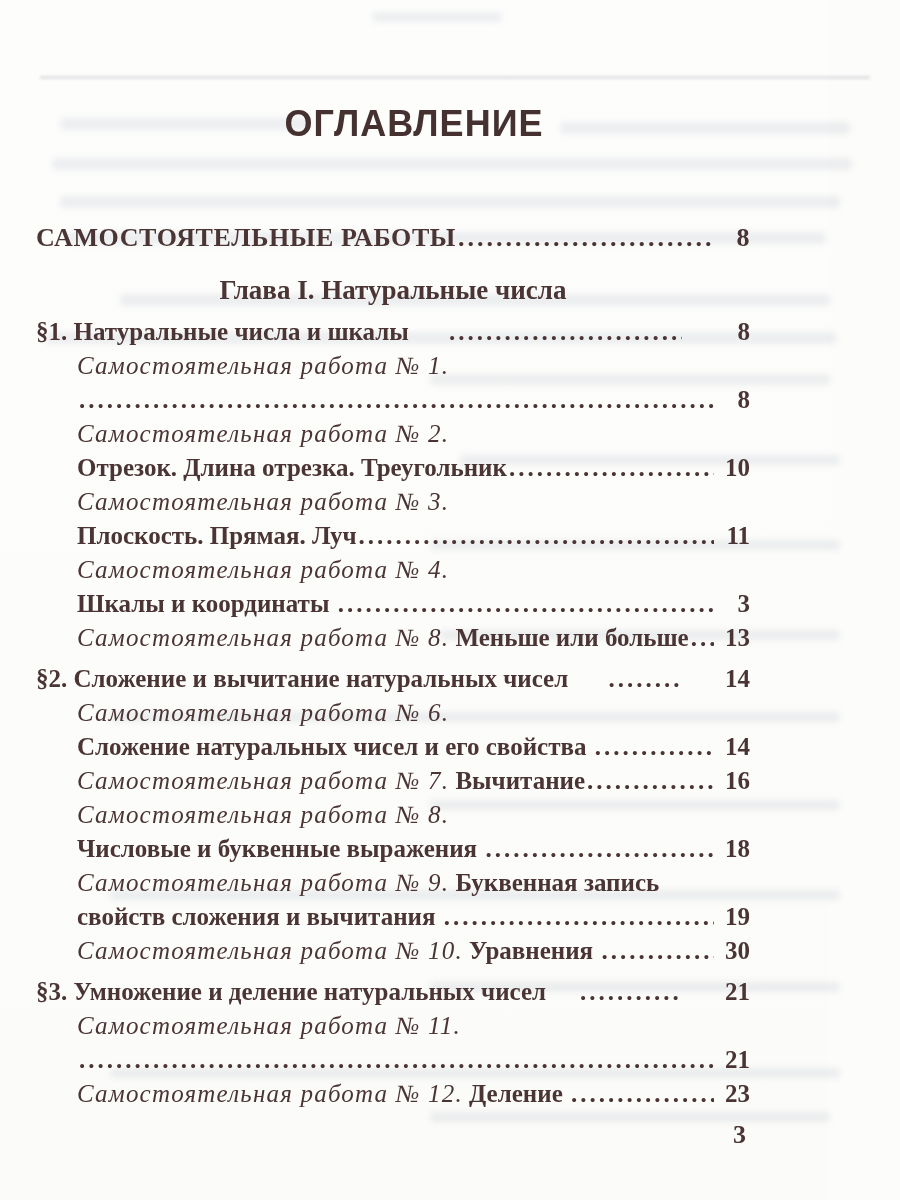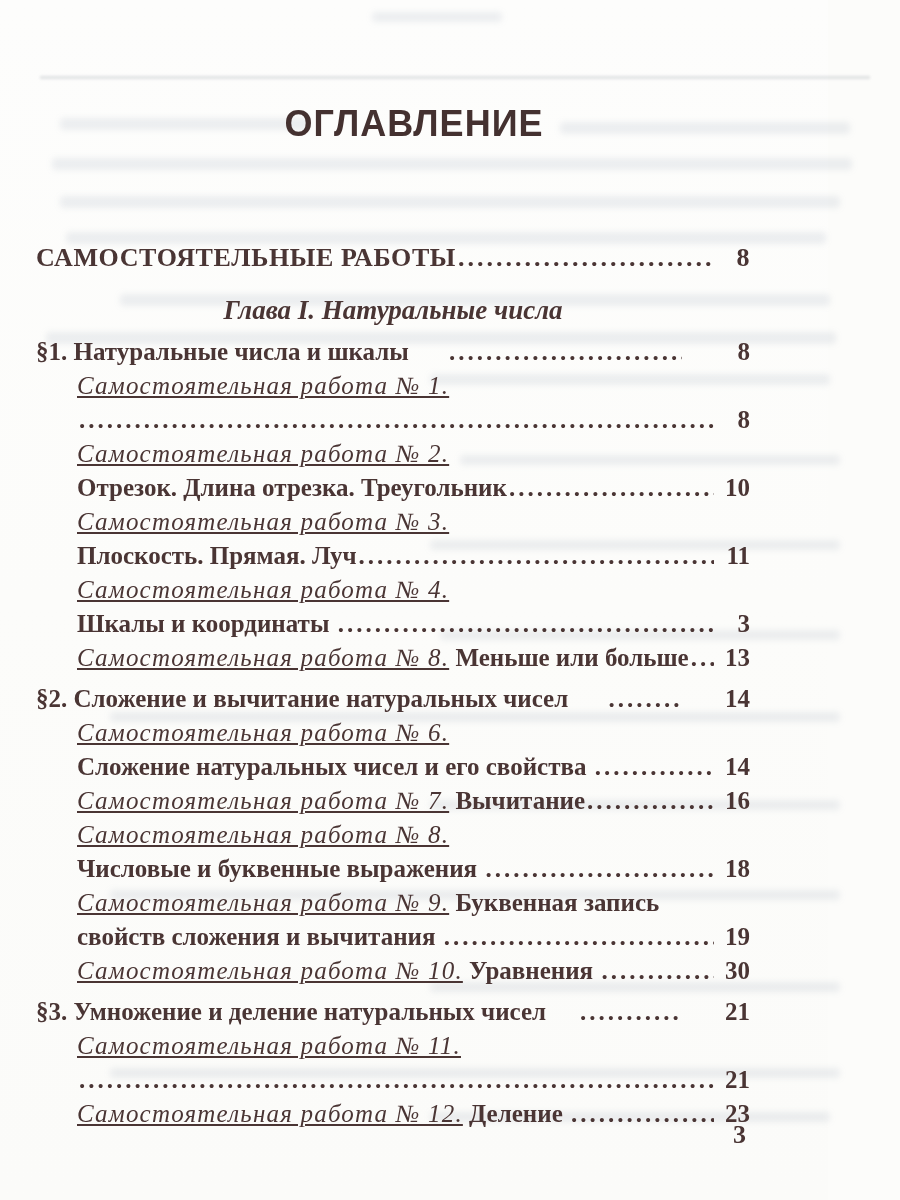--- a/index.html
+++ b/index.html
@@ -43,56 +43,54 @@
     text-align: center;
     font-family: "Liberation Sans", "DejaVu Sans", sans-serif;
     font-weight: bold;
     font-size: 36px;
     letter-spacing: 1px;
     color: #443130;
   }
   .toc {
     position: relative;
     z-index: 1;
-    margin-top: 96px;
+    margin-top: 76px;
     padding-left: 36px;
     padding-right: 78px; 
   }
   .row {
     display: flex;
     align-items: baseline;
     line-height: 34px;
     font-size: 25px;
   }
   .row.main {
     font-size: 26px;
     letter-spacing: 0.6px;
     margin-bottom: 18px;
   }
   .row.chapter {
     justify-content: center;
     font-size: 27px;
     margin-top: 10px;
     margin-bottom: 8px;
-    font-style: italic;
   }
   .row.para {
     margin-top: 7px;
     gap: 32px;
   }
   .row.work {
     padding-left: 41px;
   }
   .bold { font-weight: bold; white-space: pre; }
   .italic {
     font-style: italic;
     font-weight: normal;
     letter-spacing: 1.2px;
     white-space: pre;
-    text-decoration: underline;
   }
   .dots {
     flex: 1 1 auto;
     overflow: hidden;
     white-space: nowrap;
     font-weight: bold;
     letter-spacing: 3px;
     padding-left: 2px;
   }
   .dots::after {

